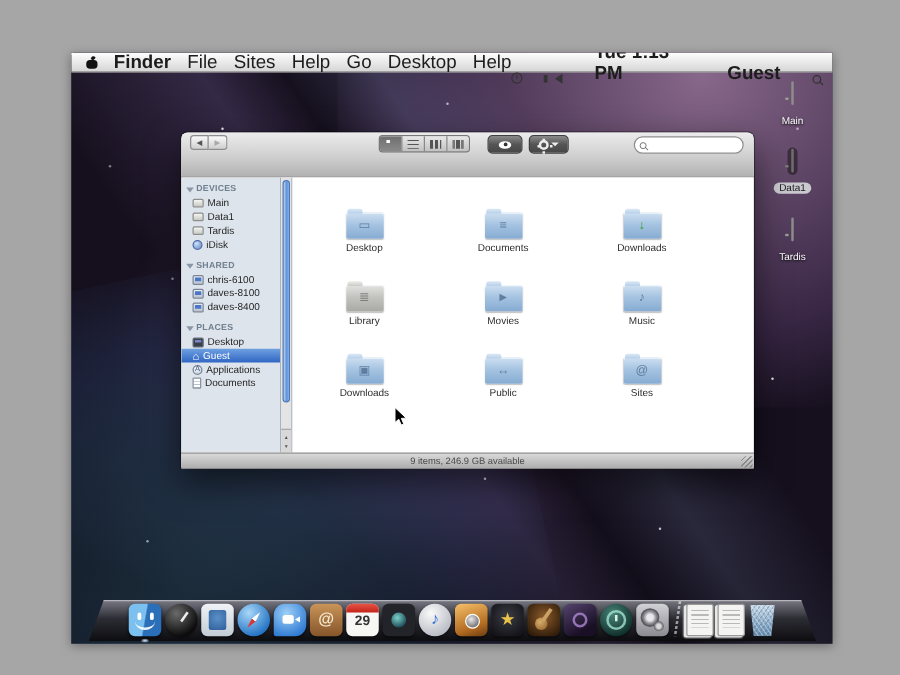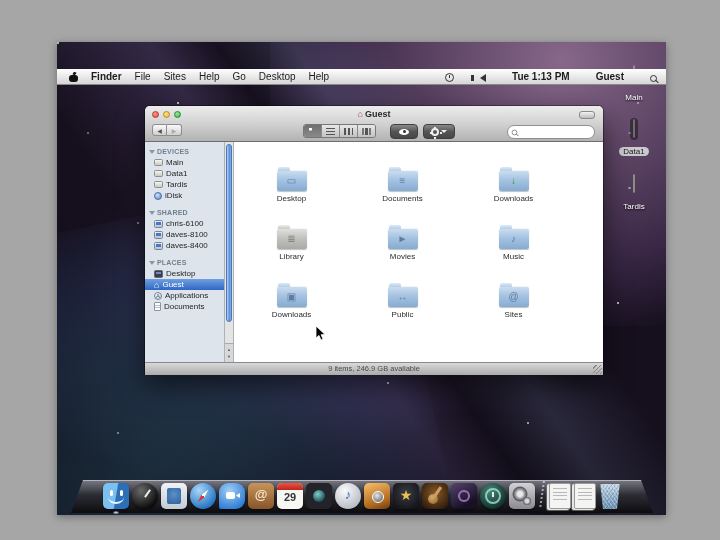--- a/index.html
+++ b/index.html
@@ -30,21 +30,21 @@
   .stars{position:absolute;left:0;top:0;width:2px;height:2px;border-radius:50%;background:#fff;opacity:.9;
     box-shadow:120px 60px #fff,300px 40px rgba(255,255,255,.7),430px 90px #fff,520px 150px rgba(255,255,255,.8),
     80px 180px rgba(255,255,255,.6),240px 210px #fff,390px 250px rgba(255,255,255,.5),560px 260px #fff,
     150px 300px rgba(255,255,255,.7),330px 340px #fff,60px 390px rgba(255,255,255,.6),470px 380px rgba(255,255,255,.8),
     210px 120px rgba(255,255,255,.5),580px 60px rgba(255,255,255,.6),30px 90px rgba(255,255,255,.5);}
   
   .menubar{
     position:absolute;left:0;top:0;right:0;height:15px;z-index:40;
     background:linear-gradient(#fefefe,#d6d6d6);
     border-bottom:1px solid rgba(40,40,40,.55);
-    display:flex;align-items:center;font-size:10px;color:#1c1c1c;margin-top:27px;
+    display:flex;align-items:center;font-size:15px;color:#1c1c1c;
   }
   .menus{display:flex;gap:13px;margin-left:12px;align-items:center;}
   .menus .m{line-height:15px;}
   .menus .m.b{font-weight:bold;}
   .apple{width:9px;height:10px;position:relative;display:inline-block;}
   .apple::before{content:"";position:absolute;left:0;bottom:0;width:9px;height:7px;background:#111;border-radius:3px 3px 3px 3px;}
   .apple::after{content:"";position:absolute;left:4px;top:0;width:3px;height:3px;background:#111;border-radius:60% 0;transform:rotate(25deg);}
   .menustatus{margin-left:auto;display:flex;align-items:flex-end;gap:26px;padding-right:9px;font-weight:bold;}
   .mi-hist{width:9px;height:9px;border:1px solid #333;border-radius:50%;position:relative;box-sizing:border-box;}
   .mi-hist::after{content:"";position:absolute;left:3px;top:1px;width:1px;height:3px;background:#333;}
@@ -259,29 +259,20 @@
     <span class="drivebox"><span class="drive"></span></span><br>
     <span class="dlabel">Data1</span>
   </div>
   <div class="deskicon di-tardis">
     <span class="drivebox"><span class="drive"></span></span><br>
     <span class="dlabel">Tardis</span>
   </div>
 
   <div class="window">
     <div class="whead">
-      <div class="titlerow">
-        <div class="lights">
-          <span class="lt red"></span>
-          <span class="lt yel"></span>
-          <span class="lt grn"></span>
-        </div>
-        <div class="wtitle"><span class="home-ic">⌂</span><span>Guest</span></div>
-        <span class="pill"></span>
-      </div>
       <div class="toolrow">
         <div class="navbtns">
           <span class="nb first">◀</span>
           <span class="nb last">▶</span>
         </div>
         <div class="segctl">
           <span class="seg sel">
               <span class="g-grid"></span>
             </span>
           <span class="seg">

